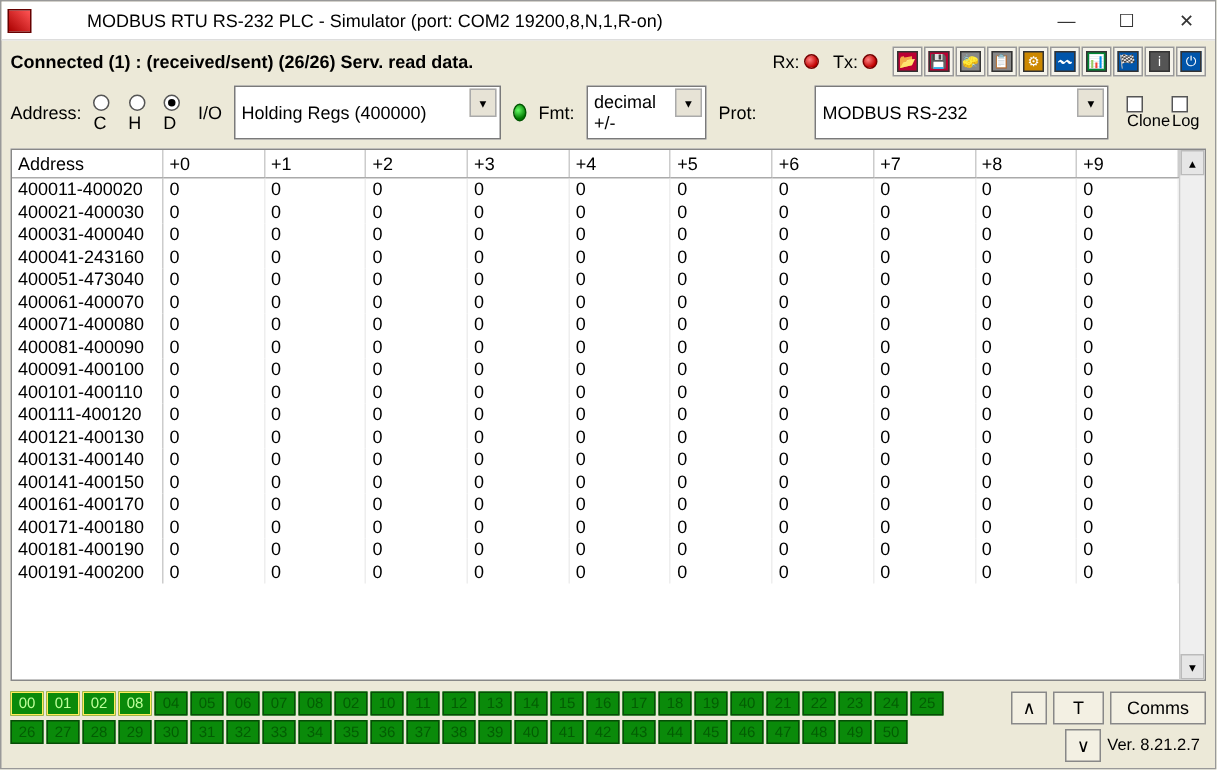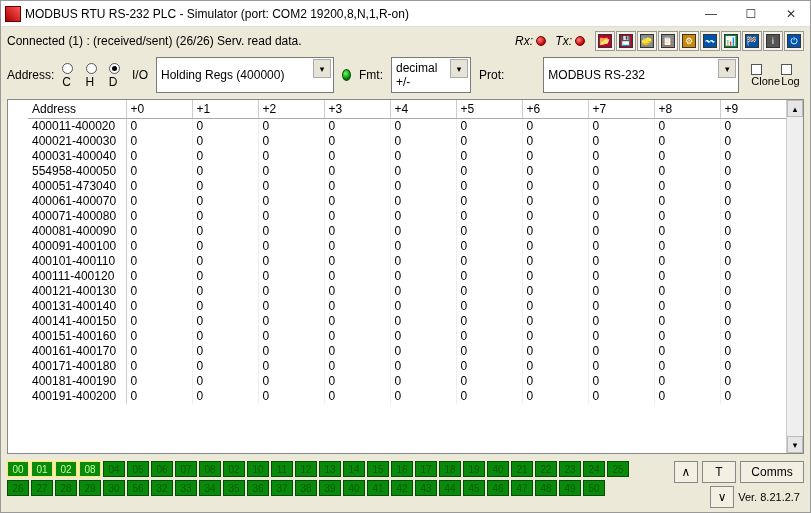--- a/index.html
+++ b/index.html
@@ -1,42 +1,42 @@
 <!DOCTYPE html>
 <html><head>
 <meta charset="utf-8">
 <style>
   * { box-sizing: border-box; margin: 0; padding: 0; }
   body { font-family: "MS Sans Serif", Tahoma, Arial, sans-serif; font-size: 11px; background: #ece9d8; }
   .window { width: 811px; height: 513px; border: 1px solid #999; background: #ece9d8; display: flex; flex-direction: column; overflow: hidden; }
   .titlebar { height: 26px; background: #fff; display: flex; align-items: center; padding: 0 4px; border-bottom: 1px solid #ddd; }
   .title-icon { width:16px; height:16px; background: linear-gradient(45deg,#a00,#f55); border:1px solid #600; margin-right:4px; }
-  .title-text { flex:1; font-size:12px; color:#000; }
+  .title-text { flex:1; font-size:12px; color:#000;margin-left:33px; }
   .win-controls { display:flex; gap:18px; margin-right:4px; }
   .win-btn { width:22px; height:18px; display:flex; align-items:center; justify-content:center; font-size:12px; cursor:pointer; color:#333;}
   .toolbar1 { display:flex; align-items:center; padding:4px 6px; gap:4px; font-size:12px; }
-  .status-text { flex: 0 0 auto; }
-  .rx-tx { flex: 0 0 auto; margin-left:auto; display:flex; align-items:center; gap:3px; margin-right:6px;font-style:italic; }
+  .status-text { flex: 0 0 auto; font-weight: bold; }
+  .rx-tx { flex: 0 0 auto; margin-left:auto; display:flex; align-items:center; gap:3px; margin-right:6px; }
   .led-red { width:10px; height:10px; border-radius:50%; background: radial-gradient(circle at 35% 35%, #ff8080, #c00000 70%); border:1px solid #700; display:inline-block; }
   .icon-btn-group { display:flex; gap:1px; }
   .icon-btn { width:20px; height:20px; border:1px solid #999; background:#f5f3ea; display:flex; align-items:center; justify-content:center; font-size:11px; cursor:pointer; }
   .icon-chip { display:inline-flex; width:14px; height:14px; border:1px solid #555; justify-content:center; align-items:center; font-size:9px; line-height:1; }
   .toolbar2 { display:flex; align-items:center; padding:2px 6px 6px 6px; gap:8px; font-size:12px; }
   .radio { width:11px; height:11px; border:1px solid #555; border-radius:50%; display:inline-block; vertical-align:middle; margin-right:2px; position:relative; background:#fff;}
   .radio.checked::after{content:"";position:absolute;left:2px;top:2px;width:5px;height:5px;border-radius:50%;background:#000;}
   .sel { border:1px solid #7a7a7a; background:#fff; height:36px; padding:1px 18px 1px 4px; position:relative; font-size:12px; display:inline-flex; align-items:center; }
   .sel::after { content:"▾"; position:absolute; right:2px; top:1px; width:16px; height:17px; background:#e7e3d6; border:1px solid #aaa; display:flex; align-items:center; justify-content:center; font-size:9px;}
   .sel.wide1{ min-width:178px; }
   .sel.small{ min-width:80px; }
   .sel.wide2{ min-width:196px;margin-left:31px; }
   .led-green { width:12px; height:12px; border-radius:50%; background: radial-gradient(circle at 35% 35%, #6f6, #070 70%); border:1px solid #050; display:inline-block; }
   .check { width:11px; height:11px; border:1px solid #555; background:#fff; display:inline-block; vertical-align:middle; margin-right:3px;}
   .clone-log { display:flex; flex-direction:row; gap:0px; font-size:11px; margin-left:4px;}
   .main { flex:1; margin:0 6px 4px 6px; border:1px solid #888; background:#fff; display:flex; overflow:hidden; }
-  .grid { flex:1; overflow:hidden;margin-left:20px; }
+  .grid { flex:1; overflow:hidden; }
   table { border-collapse: collapse; width:100%; table-layout: fixed; font-size:12px; }
   th { text-align:left; font-weight:normal; border-right:1px solid #ccc; border-bottom:1px solid #aaa; padding:2px 4px; background:#fff; height:18px;}
   td { border-right:1px solid #eee; padding:0px 4px; height:15px; white-space:nowrap;}
   td.addr { border-right:1px solid #ccc; }
   .col-addr { width:98px; }
   .col-v { width:66px; }
   .scrollbar-v { width:17px; background:#efefef; border-left:1px solid #ccc; display:flex; flex-direction:column; }
   .sb-btn{ height:17px; background:#e6e6e6; border:1px solid #bbb; display:flex; align-items:center; justify-content:center; font-size:9px;}
   .sb-track{ flex:1; background:#efefef; }
   .footer { display:flex; align-items:flex-start; padding:3px 6px 4px 6px; gap:4px; }
@@ -199,21 +199,21 @@
               <td>0</td>
               <td>0</td>
               <td>0</td>
               <td>0</td>
               <td>0</td>
               <td>0</td>
               <td>0</td>
               <td>0</td>
             </tr>
             <tr>
-              <td class="addr">554958-400050</td>
+              <td class="addr">400041-243160</td>
               <td>0</td>
               <td>0</td>
               <td>0</td>
               <td>0</td>
               <td>0</td>
               <td>0</td>
               <td>0</td>
               <td>0</td>
               <td>0</td>
               <td>0</td>
@@ -330,33 +330,20 @@
               <td>0</td>
               <td>0</td>
               <td>0</td>
               <td>0</td>
               <td>0</td>
               <td>0</td>
               <td>0</td>
             </tr>
             <tr>
               <td class="addr">400141-400150</td>
-              <td>0</td>
-              <td>0</td>
-              <td>0</td>
-              <td>0</td>
-              <td>0</td>
-              <td>0</td>
-              <td>0</td>
-              <td>0</td>
-              <td>0</td>
-              <td>0</td>
-            </tr>
-            <tr>
-              <td class="addr">400151-400160</td>
               <td>0</td>
               <td>0</td>
               <td>0</td>
               <td>0</td>
               <td>0</td>
               <td>0</td>
               <td>0</td>
               <td>0</td>
               <td>0</td>
               <td>0</td>
@@ -452,21 +439,21 @@
           <span class="node">23</span>
           <span class="node">24</span>
           <span class="node">25</span>
         </div>
       <div class="node-row" id="nodes2">
           <span class="node">26</span>
           <span class="node">27</span>
           <span class="node">28</span>
           <span class="node">29</span>
           <span class="node">30</span>
-          <span class="node">56</span>
+          <span class="node">31</span>
           <span class="node">32</span>
           <span class="node">33</span>
           <span class="node">34</span>
           <span class="node">35</span>
           <span class="node">36</span>
           <span class="node">37</span>
           <span class="node">38</span>
           <span class="node">39</span>
           <span class="node">40</span>
           <span class="node">41</span>

